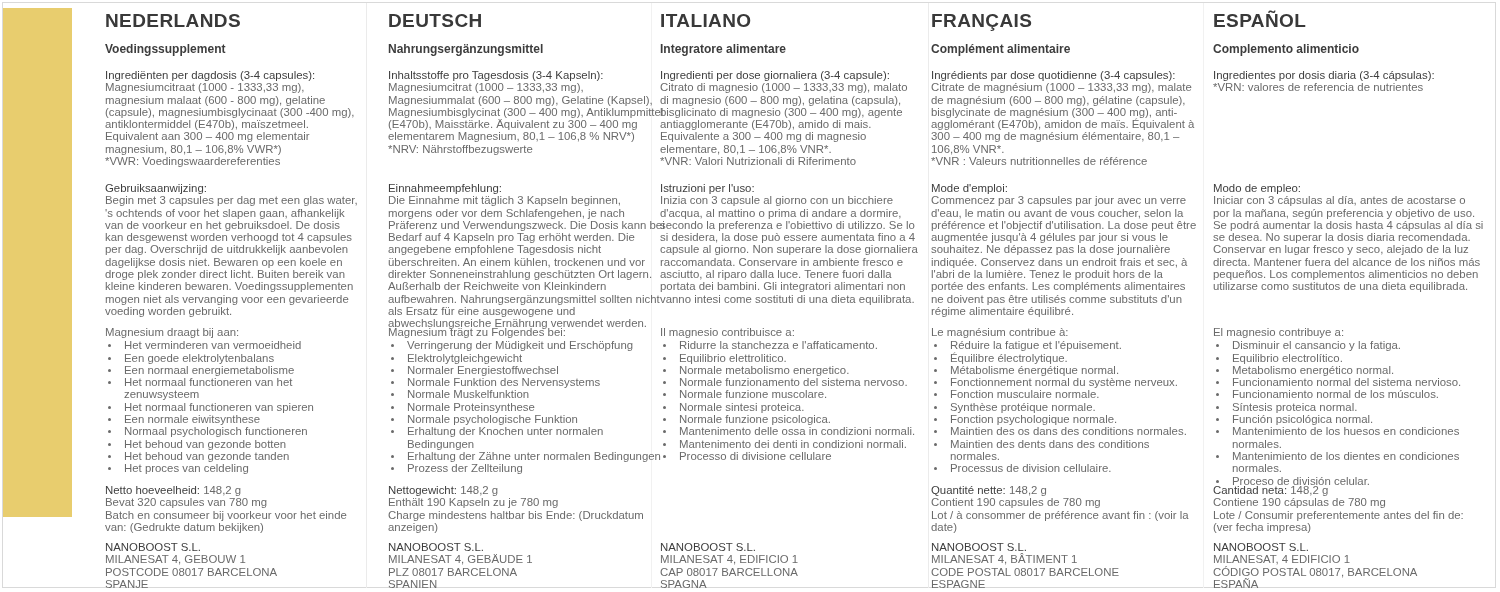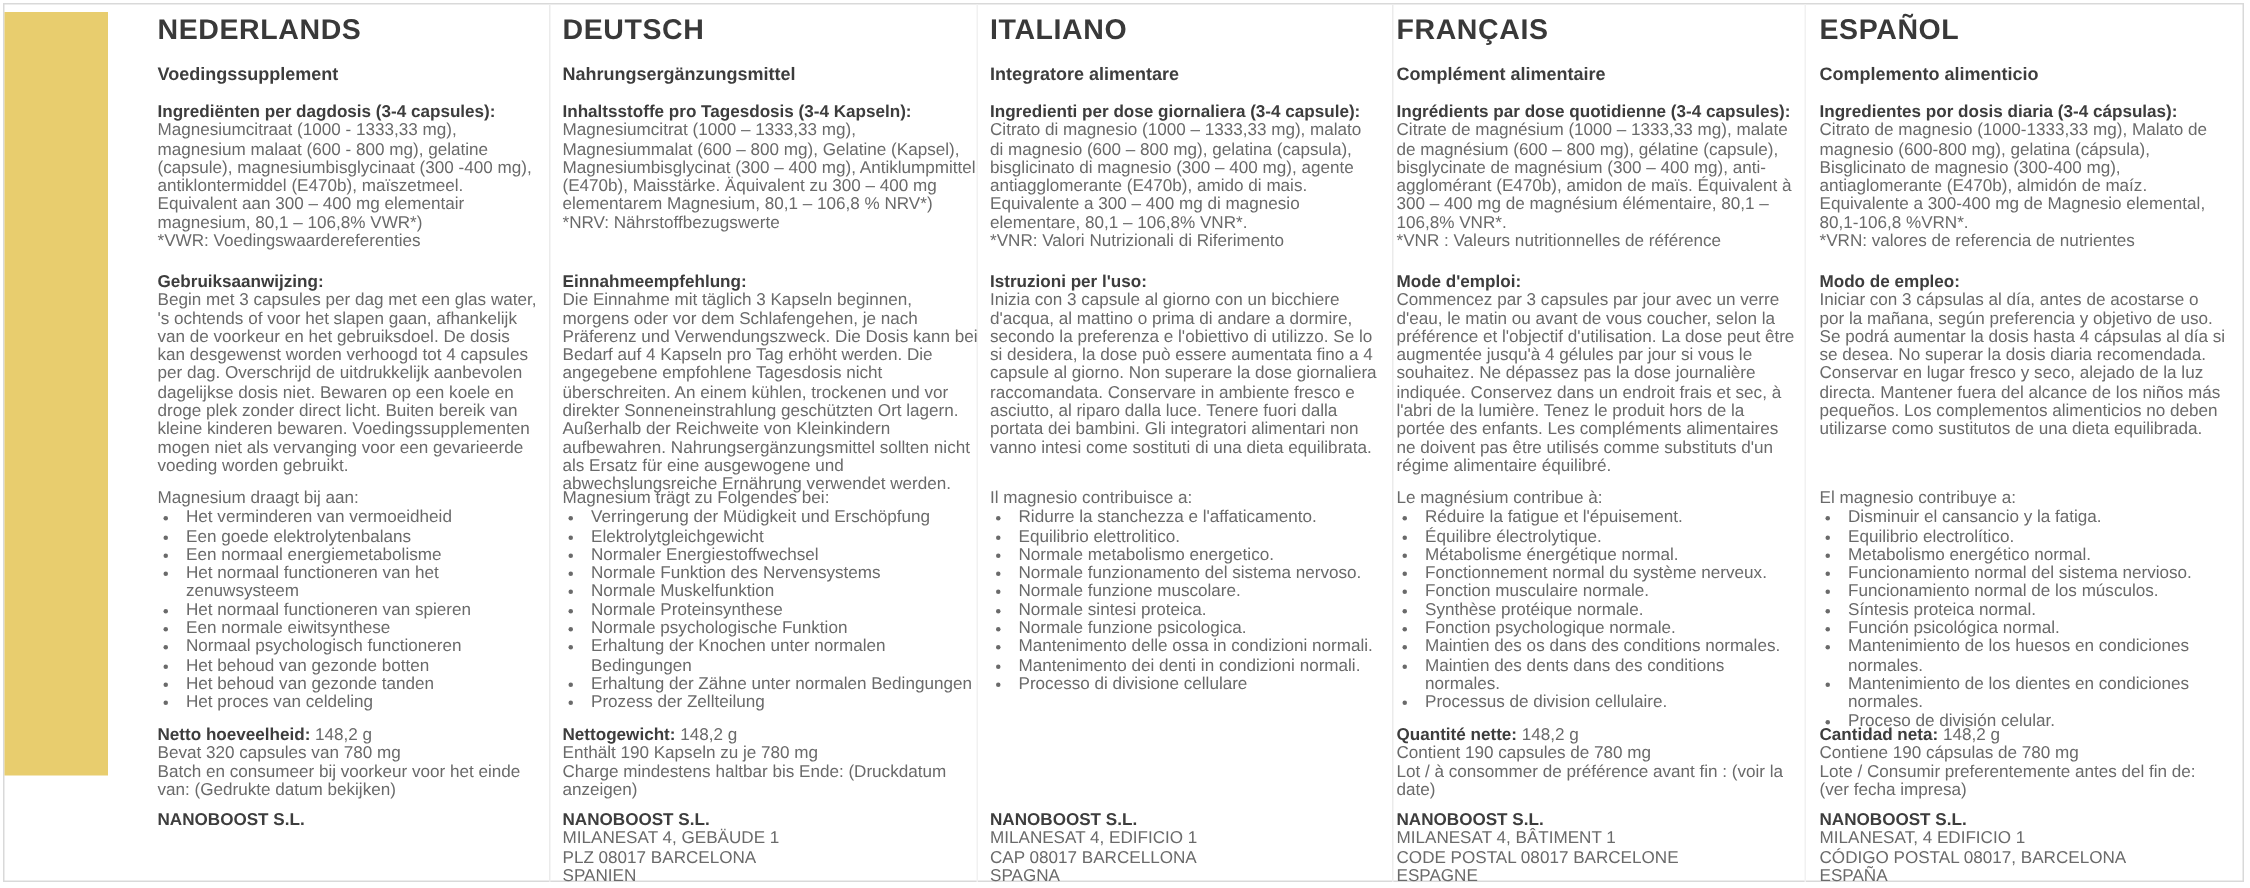--- a/index.html
+++ b/index.html
@@ -16,21 +16,21 @@
   .stripe {
     position:absolute; left:3px; top:8px; width:69px; height:509px;
     background:#e8cd6e;
   }
   .sep { position:absolute; top:3px; height:585px; width:1px; background:#ebebeb; }
   .sep-1 { left:366px; } .sep-2 { left:651px; background:#f1f1f1; }
   .sep-3 { left:928px; } .sep-4 { left:1203px; background:#f1f1f1; }
 
   .col { position:absolute; top:0; height:592px; }
   .col-0 { left:105px;  width:256px; }
-  .col-1 { left:375px;  width:278px; }
+  .col-1 { left:388px;  width:278px; }
   .col-2 { left:660px;  width:258px; }
   .col-3 { left:931px;  width:266px; }
   .col-4 { left:1213px; width:272px; }
 
   .lang-title {
     position:absolute; top:11px; left:0; margin:0;
     font-size:19px; line-height:20px; font-weight:bold; color:#393939;
     letter-spacing:0.4px;
   }
   .product-type {
@@ -39,21 +39,21 @@
   }
   .block {
     position:absolute; left:0; right:0;
     font-size:11.4px; line-height:12.3px; color:#6a6a6a;
   }
   .b-ingredients { top:69px; }
   .b-usage      { top:182px; }
   .b-benefits   { top:326px; }
   .b-net        { top:484px; }
   .b-company    { top:541px; }
-  .h { font-weight:bold; color:#3d3d3d; }
+  .h { font-weight:normal; color:#3d3d3d; }
   .block ul { margin:1px 0 0 0; padding:0 0 0 16px; }
   .block li { padding-left:3px; }
   .block li::marker { color:#6a6a6a; font-size:10px; }
 </style>
 </head>
 <body>
 
 <div class="label-edge"></div>
 <div class="stripe" style="background: rgb(232, 205, 110);"></div>
 <div class="sep sep-1"></div>
@@ -93,20 +93,25 @@
     </div>
 
     <div class="block b-net">
       <div><span class="h">Netto hoeveelheid:</span> <span>148,2 g</span></div>
       <div>Bevat 320 capsules van 780 mg</div>
       <div>Batch en consumeer bij voorkeur voor het einde van: (Gedrukte datum bekijken)</div>
     </div>
 
     <div class="block b-company">
       <div class="h">NANOBOOST S.L.</div>
+      <div>
+        <div>MILANESAT 4, GEBOUW 1</div>
+        <div>POSTCODE 08017 BARCELONA</div>
+        <div>SPANJE</div>
+      </div>
     </div>
   </section>
 
   <section class="col col-1">
     <h1 class="lang-title">DEUTSCH</h1>
     <div class="product-type">Nahrungsergänzungsmittel</div>
 
     <div class="block b-ingredients">
       <div class="h">Inhaltsstoffe pro Tagesdosis (3-4 Kapseln):</div>
       <div>Magnesiumcitrat (1000 – 1333,33 mg), Magnesiummalat (600 – 800 mg), Gelatine (Kapsel), Magnesiumbisglycinat (300 – 400 mg), Antiklumpmittel (E470b), Maisstärke. Äquivalent zu 300 – 400 mg elementarem Magnesium, 80,1 – 106,8 % NRV*)</div>
@@ -238,21 +243,20 @@
       </div>
     </div>
   </section>
 
   <section class="col col-4">
     <h1 class="lang-title">ESPAÑOL</h1>
     <div class="product-type">Complemento alimenticio</div>
 
     <div class="block b-ingredients">
       <div class="h">Ingredientes por dosis diaria (3-4 cápsulas):</div>
-      <div>Citrato de magnesio (1000-1333,33 mg), Malato de magnesio (600-800 mg), gelatina (cápsula), Bisglicinato de magnesio (300-400 mg), antiaglomerante (E470b), almidón de maíz. Equivalente a 300-400 mg de Magnesio elemental, 80,1-106,8 %VRN*.</div>
       <div>*VRN: valores de referencia de nutrientes</div>
     </div>
 
     <div class="block b-usage">
       <div class="h">Modo de empleo:</div>
       <div>Iniciar con 3 cápsulas al día, antes de acostarse o por la mañana, según preferencia y objetivo de uso. Se podrá aumentar la dosis hasta 4 cápsulas al día si se desea. No superar la dosis diaria recomendada. Conservar en lugar fresco y seco, alejado de la luz directa. Mantener fuera del alcance de los niños más pequeños. Los complementos alimenticios no deben utilizarse como sustitutos de una dieta equilibrada.</div>
     </div>
 
     <div class="block b-benefits">
       <div>El magnesio contribuye a:</div>

